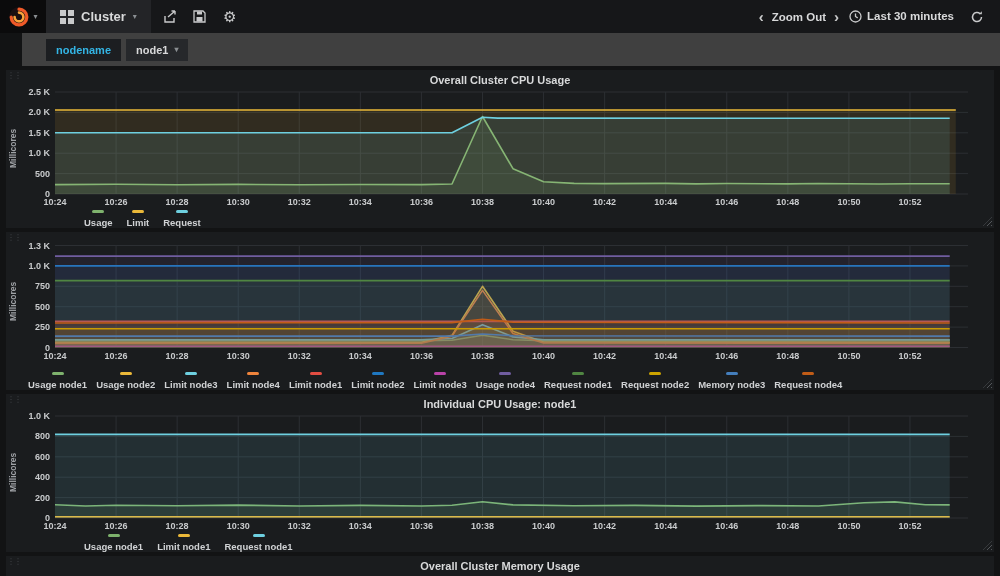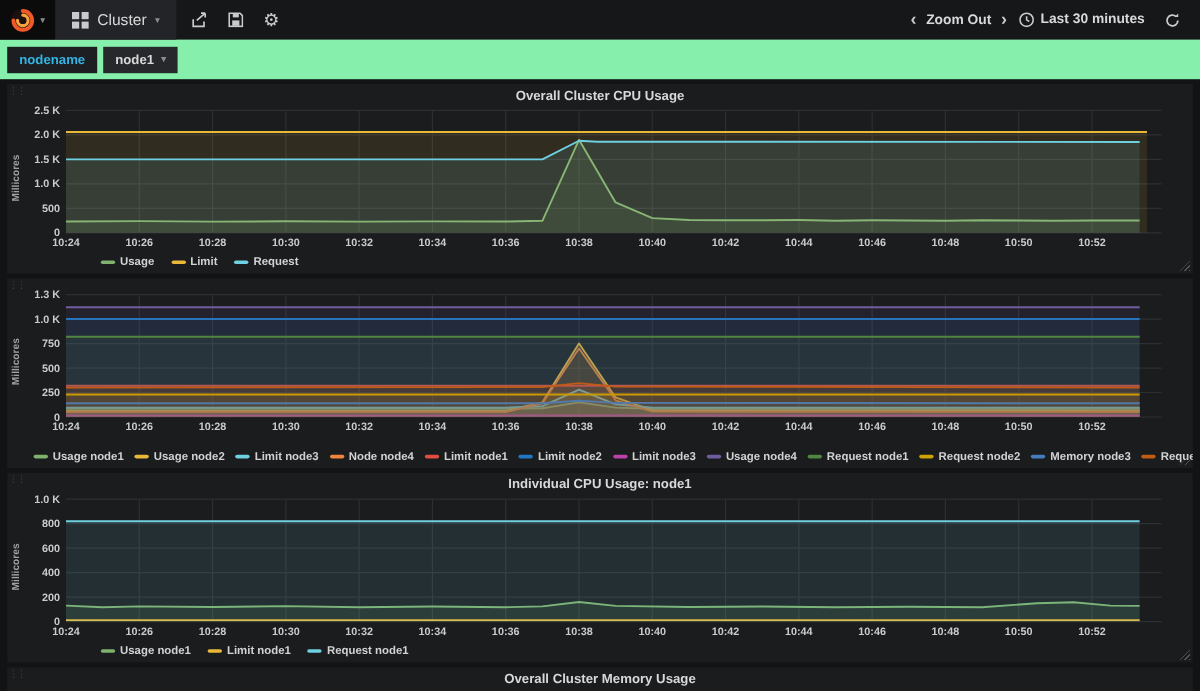--- a/index.html
+++ b/index.html
@@ -4,52 +4,52 @@
 <style>
   * { margin:0; padding:0; box-sizing:border-box; }
   html,body { width:1000px; height:576px; overflow:hidden; background:#121314;
     font-family:"Liberation Sans", sans-serif; color:#d8d9da; }
 
   
   .navbar { height:33px; background:#161719; display:flex; align-items:stretch; }
   .logo-block { width:46px; background:#0b0b0c; display:flex; align-items:center; justify-content:center; gap:3px; cursor:pointer; }
   .caret { color:#8a8e92; font-size:8px; line-height:1; }
   .dash-menu { display:flex; align-items:center; gap:7px; padding:0 14px; background:#232427; cursor:pointer; }
-  .dash-title { font-size:13px; font-weight:400; color:#d8d9da; }
+  .dash-title { font-size:13px; font-weight:700; color:#d8d9da; }
   .tool-icons { display:flex; align-items:center; gap:4px; padding-left:6px; }
   .icon-btn { width:26px; height:26px; display:flex; align-items:center; justify-content:center; cursor:pointer; color:#c9cacb; }
   .nav-right { margin-left:auto; display:flex; align-items:center; gap:10px; padding-right:10px; }
   .zoom-group { display:flex; align-items:center; gap:8px; }
   .chev { color:#c9cacb; font-size:15px; font-weight:700; cursor:pointer; line-height:1; }
   .nav-label { font-size:11.5px; font-weight:700; color:#d8d9da; cursor:pointer; }
   .time-group { display:flex; align-items:flex-start; gap:5px; cursor:pointer; }
 
   
-  .submenu { height:33px; background:#86efac; display:flex; align-items:center; gap:5px; padding:0 6px; }
+  .submenu { height:33px; background:#404040; display:flex; align-items:center; gap:5px; padding:0 24px;margin-left:22px; }
   .var-label { background:#1c1e21; padding:5px 10px; font-size:11px; font-weight:700; color:#33b5e5; }
   .var-value { background:#26282b; padding:5px 10px; font-size:11px; font-weight:700; color:#d8d9da;
     display:flex; align-items:center; gap:6px; cursor:pointer; }
 
   
   .panels { padding:4px 6px 0 6px; }
   .panel { position:relative; height:158px; margin-bottom:4px; background:#1a1c1e; display:flex; flex-direction:column; }
   .panel-partial { height:40px; margin-bottom:0; }
   .panel-grip { position:absolute; left:1px; top:4px; font-size:8px; line-height:4px; color:#44474b;
     letter-spacing:-1px; cursor:grab; width:8px; }
   .panel-title { height:17px; text-align:center; font-size:11px; font-weight:700; color:#d8d9da;
     padding-top:4px; cursor:pointer; }
   .chart-row { flex:1; display:flex; min-height:0; }
   .y-axis-label { width:13px; display:flex; align-items:center; justify-content:center;
     font-size:8.5px; font-weight:700; color:#9fa2a6; writing-mode:vertical-rl; transform:rotate(180deg); }
   .chart-body { flex:1; min-width:0; }
   .chart-body svg { display:block; width:100%; height:100%; }
   svg text.tick { fill:#c9cbcd; font:700 9px "Liberation Sans", sans-serif; }
   .legend { height:19px; display:flex; align-items:center; gap:14px; padding-left:78px; overflow:hidden; }
   .legend.tight { padding-left:22px; gap:9px; }
-  .legend-item { display:flex; align-items:center; gap:4px; cursor:pointer; white-space:nowrap; }
+  .legend-item { display:flex; align-items:center; gap:4px; cursor:pointer; white-space:nowrap;flex-direction:column; }
   .legend-swatch { width:12px; height:3px; border-radius:2px; }
   .legend-name { font-size:9.5px; font-weight:700; color:#d0d2d4; }
   .resize-grip { position:absolute; right:2px; bottom:2px; width:9px; height:9px; cursor:nwse-resize;
     background:repeating-linear-gradient(-45deg,#53565a 0 1px,transparent 1px 3px);
     clip-path:polygon(100% 0,100% 100%,0 100%); }
 </style>
 </head>
 <body>
 
 <header class="navbar">
@@ -280,21 +280,21 @@
         <div class="legend-item">
           <span class="legend-swatch" style="background: rgb(234, 184, 57);"></span>
           <span class="legend-name">Usage node2</span>
         </div>
         <div class="legend-item">
           <span class="legend-swatch" style="background: rgb(110, 208, 224);"></span>
           <span class="legend-name">Limit node3</span>
         </div>
         <div class="legend-item">
           <span class="legend-swatch" style="background: rgb(239, 132, 60);"></span>
-          <span class="legend-name">Node node4</span>
+          <span class="legend-name">Limit node4</span>
         </div>
         <div class="legend-item">
           <span class="legend-swatch" style="background: rgb(226, 77, 66);"></span>
           <span class="legend-name">Limit node1</span>
         </div>
         <div class="legend-item">
           <span class="legend-swatch" style="background: rgb(31, 120, 193);"></span>
           <span class="legend-name">Limit node2</span>
         </div>
         <div class="legend-item">

